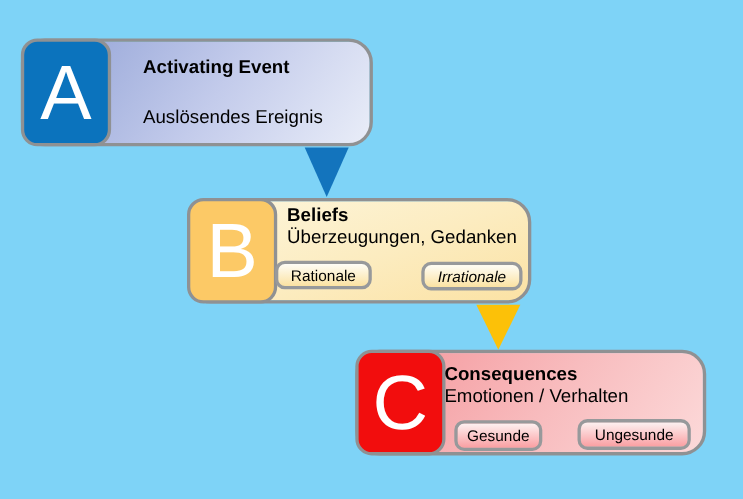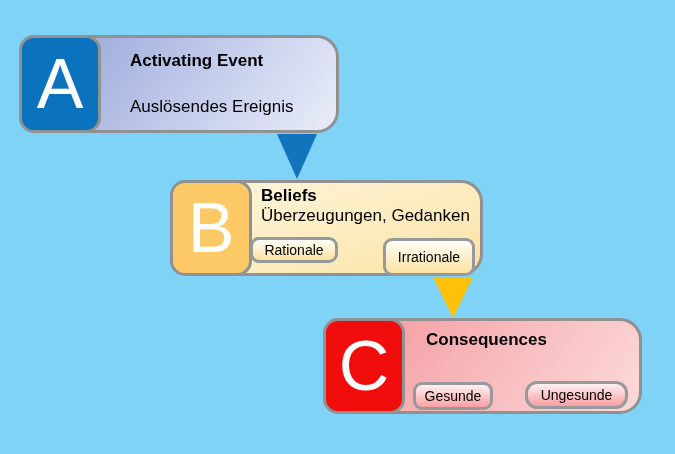--- a/index.html
+++ b/index.html
@@ -61,21 +61,21 @@
   .badge-c { background: #f20d0d; }
   .body-text { position: absolute; top: 0; left: 0; right: 0; bottom: 0; }
   .card-a .body-text {
     padding-left: 108px;
     display: flex;
     flex-direction: column;
     justify-content: center;
     gap: 26px;
   }
   .card-b .body-text { padding-left: 88px; padding-top: 3px; }
-  .card-c .body-text { padding-left: 100px; padding-top: 9px; }
+  .card-c .body-text { padding-left: 78px; padding-top: 9px; }
   .title {
     font-size: 17px;
     font-weight: 700;
     color: #000000;
     line-height: 20px;
   }
   .subtitle {
     font-size: 17px;
     font-weight: 400;
     color: #000000;
@@ -87,23 +87,23 @@
     border-radius: 9px;
     display: flex;
     align-items: center;
     justify-content: center;
     font-size: 14px;
     color: #000000;
   }
   .chip-b { background: linear-gradient(180deg, #fefdf6 0%, #fbe2a2 100%); }
   .chip-c { background: linear-gradient(180deg, #fdf1f1 0%, #fa9fa2 100%); }
   .chip-rationale   { left: 77px;  top: 54px; width: 88px;  height: 26px; }
-  .chip-irrationale { left: 210px; top: 55px; width: 92px;  height: 38px; }
+  .chip-irrationale { left: 210px; top: 55px; width: 92px;  height: 26px; font-style: italic; }
   .chip-gesunde     { left: 87px;  top: 61px; width: 80px; height: 28px; }
-  .chip-ungesunde   { left: 199px; top: 60px; width: 103px; height: 28px; border-radius: 12px; }
+  .chip-ungesunde   { left: 199px; top: 60px; width: 103px; height: 28px; }
 </style>
 </head>
 <body>
 
 <div class="stage">
 
   <svg class="arrow-layer" width="675" height="454" viewBox="0 0 675 454" xmlns="http://www.w3.org/2000/svg">
     <polygon points="277,134 317,134 297,179" fill="#1374bd"></polygon>
     <polygon points="433,277 473,277 453,318" fill="#fcc108"></polygon>
   </svg>
@@ -129,18 +129,19 @@
     <div class="chip chip-b chip-rationale">Rationale</div>
     <div class="chip chip-b chip-irrationale">Irrationale</div>
   </div>
 
   <div class="card card-c">
     <div class="badge badge-c">
       <span>C</span>
     </div>
     <div class="body-text">
       <div class="title">Consequences</div>
+      <div class="subtitle">Emotionen / Verhalten</div>
     </div>
     <div class="chip chip-c chip-gesunde">Gesunde</div>
     <div class="chip chip-c chip-ungesunde">Ungesunde</div>
   </div>
 
 </div>
 
 </body></html>

